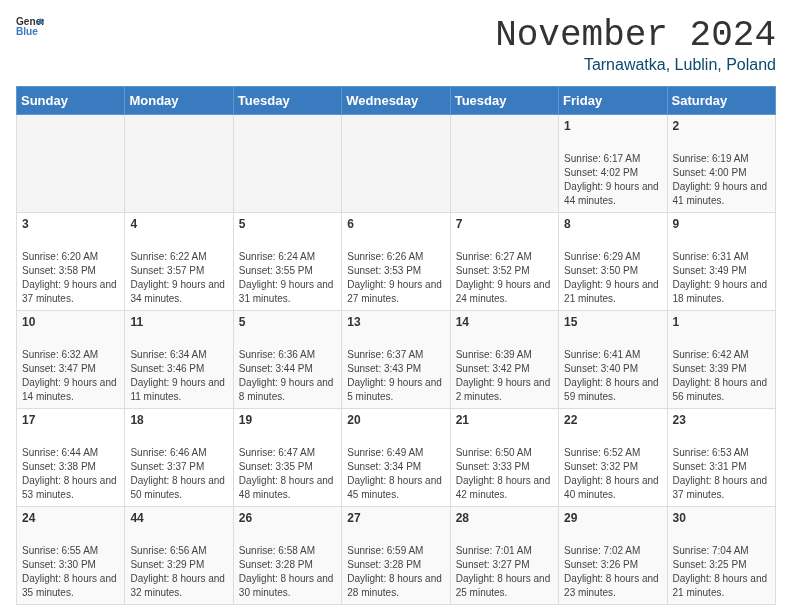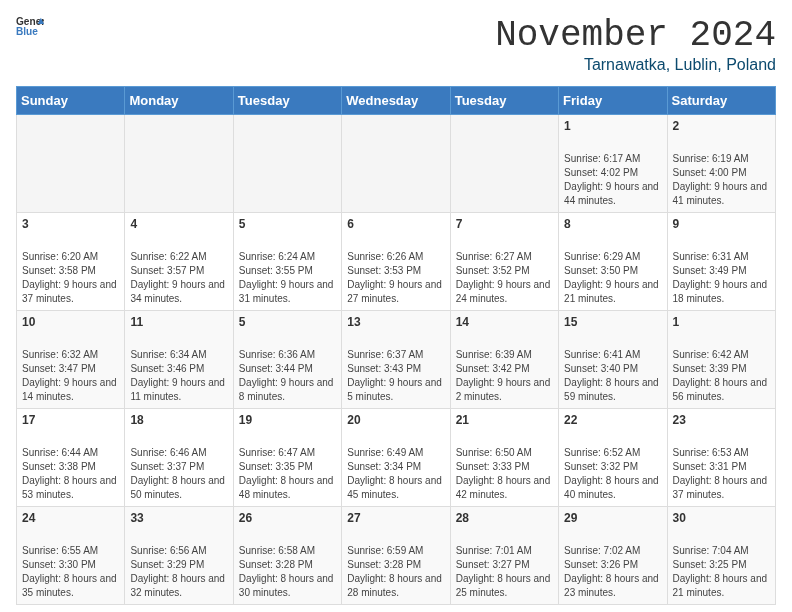--- a/index.html
+++ b/index.html
@@ -219,21 +219,21 @@
           <span class="day-num">23</span>
           <div class="day-info">Sunrise: 6:53 AM<br>Sunset: 3:31 PM<br>Daylight: 8 hours and 37 minutes.</div>
         </td>
       </tr>
       <tr>
         <td>
           <span class="day-num">24</span>
           <div class="day-info">Sunrise: 6:55 AM<br>Sunset: 3:30 PM<br>Daylight: 8 hours and 35 minutes.</div>
         </td>
         <td>
-          <span class="day-num">33</span>
+          <span class="day-num">44</span>
           <div class="day-info">Sunrise: 6:56 AM<br>Sunset: 3:29 PM<br>Daylight: 8 hours and 32 minutes.</div>
         </td>
         <td>
           <span class="day-num">26</span>
           <div class="day-info">Sunrise: 6:58 AM<br>Sunset: 3:28 PM<br>Daylight: 8 hours and 30 minutes.</div>
         </td>
         <td>
           <span class="day-num">27</span>
           <div class="day-info">Sunrise: 6:59 AM<br>Sunset: 3:28 PM<br>Daylight: 8 hours and 28 minutes.</div>
         </td>

